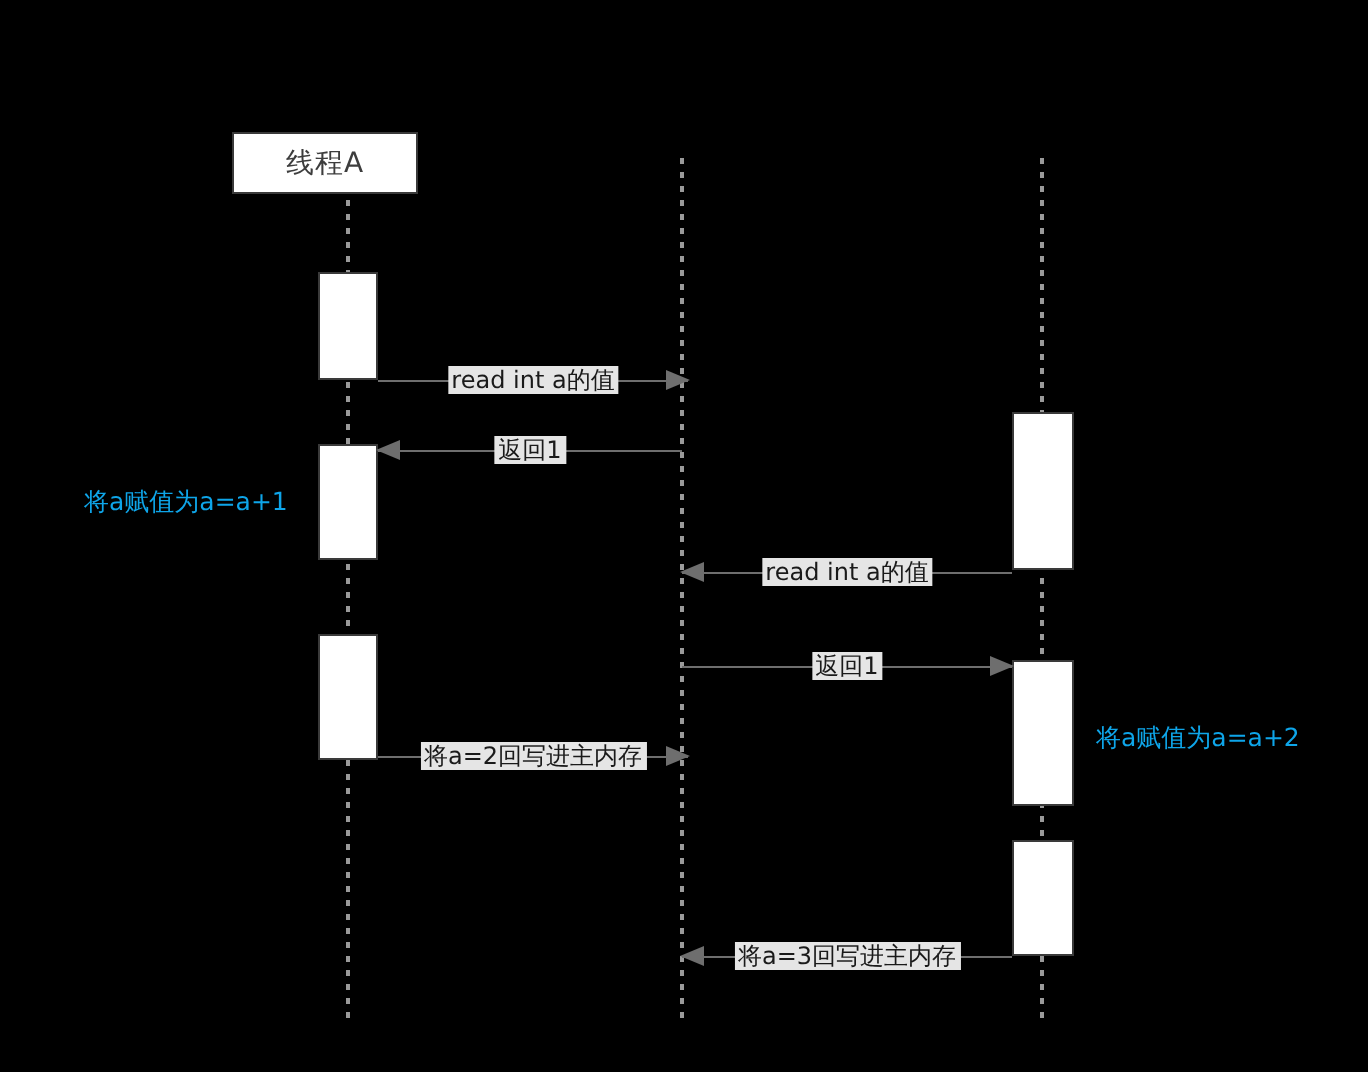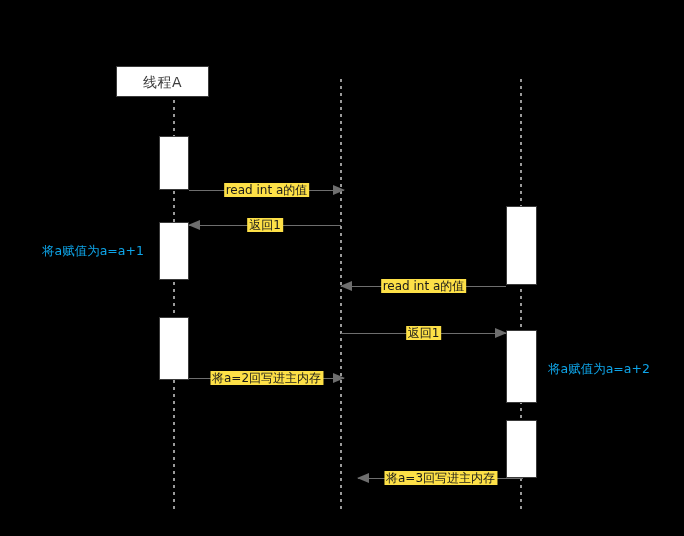--- a/index.html
+++ b/index.html
@@ -81,21 +81,21 @@
   }
   .message.to-left .head {
     left: -1px;
     border-right: 12px solid #6e6e6e;
   }
   .message .msg-label {
     position: absolute;
     left: 50%;
     top: 0;
     transform: translate(-50%, -50%);
-    background: #fde047;
+    background: #e5e5e5;
     color: #1a1a1a;
     font-size: 12px;
     line-height: 14px;
     padding: 0 2px;
     white-space: nowrap;
   }
 
   
   .note {
     position: absolute;
@@ -147,21 +147,21 @@
   <div class="message to-right" style="left:341px; top:333px; width:165px;">
     <span class="head"></span>
     <span class="msg-label">返回1</span>
   </div>
 
   <div class="message to-right" style="left:189px; top:378px; width:155px;text-decoration:underline;">
     <span class="head"></span>
     <span class="msg-label">将a=2回写进主内存</span>
   </div>
 
-  <div class="message to-left" style="left:358px; top:478px; width:165px;">
+  <div class="message to-left" style="left:341px; top:478px; width:165px;">
     <span class="head"></span>
     <span class="msg-label">将a=3回写进主内存</span>
   </div>
 
   <div class="note" style="left:42px; top:244px;">将a赋值为a=a+1</div>
 
   <div class="note" style="left:548px; top:362px;">将a赋值为a=a+2</div>
 
 </div>
 

